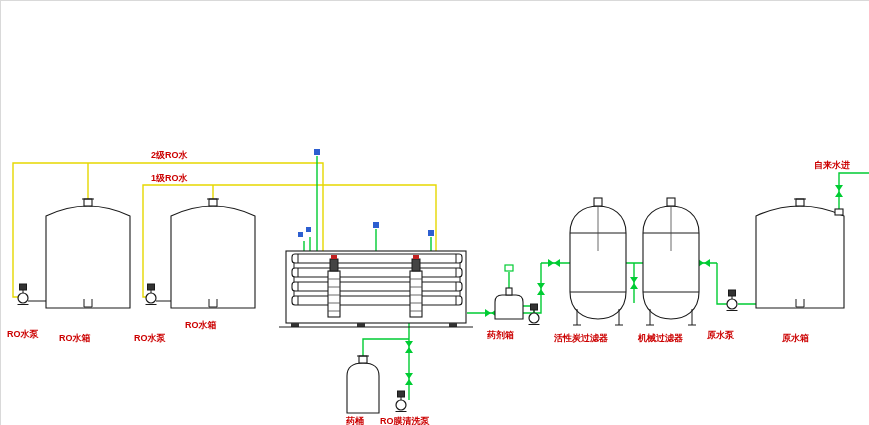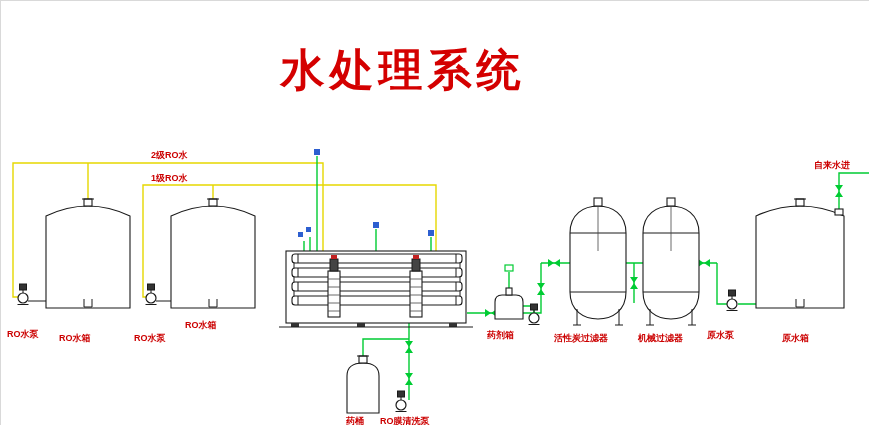--- a/index.html
+++ b/index.html
@@ -23,21 +23,20 @@
   .vg{fill:var(--pipe-green);stroke:none;}
   .ib{fill:var(--instrument-blue);stroke:none;}
   .gsq{fill:none;stroke:var(--pipe-green);stroke-width:1.2;}
   .lbl{font-family:"Liberation Sans","DejaVu Sans",sans-serif;font-size:9px;font-weight:bold;fill:var(--label-red);}
 </style>
 </head>
 <body>
 
 <div class="page">
 
-  <div class="title">水处理系统</div>
 
   <svg width="869" height="425" viewBox="0 0 869 425">
     <defs>
       <g id="pump">
         <line x1="0" y1="-10" x2="0" y2="-5" class="bk"></line>
         <rect x="-3.5" y="-14" width="7" height="6" fill="#333" stroke="#1a1a1a"></rect>
         <circle cx="0" cy="0" r="5" fill="#fff" stroke="#1a1a1a" stroke-width="1.2"></circle>
         <line x1="-5.5" y1="6.5" x2="5.5" y2="6.5" stroke="#1a1a1a"></line>
       </g>
     </defs>

